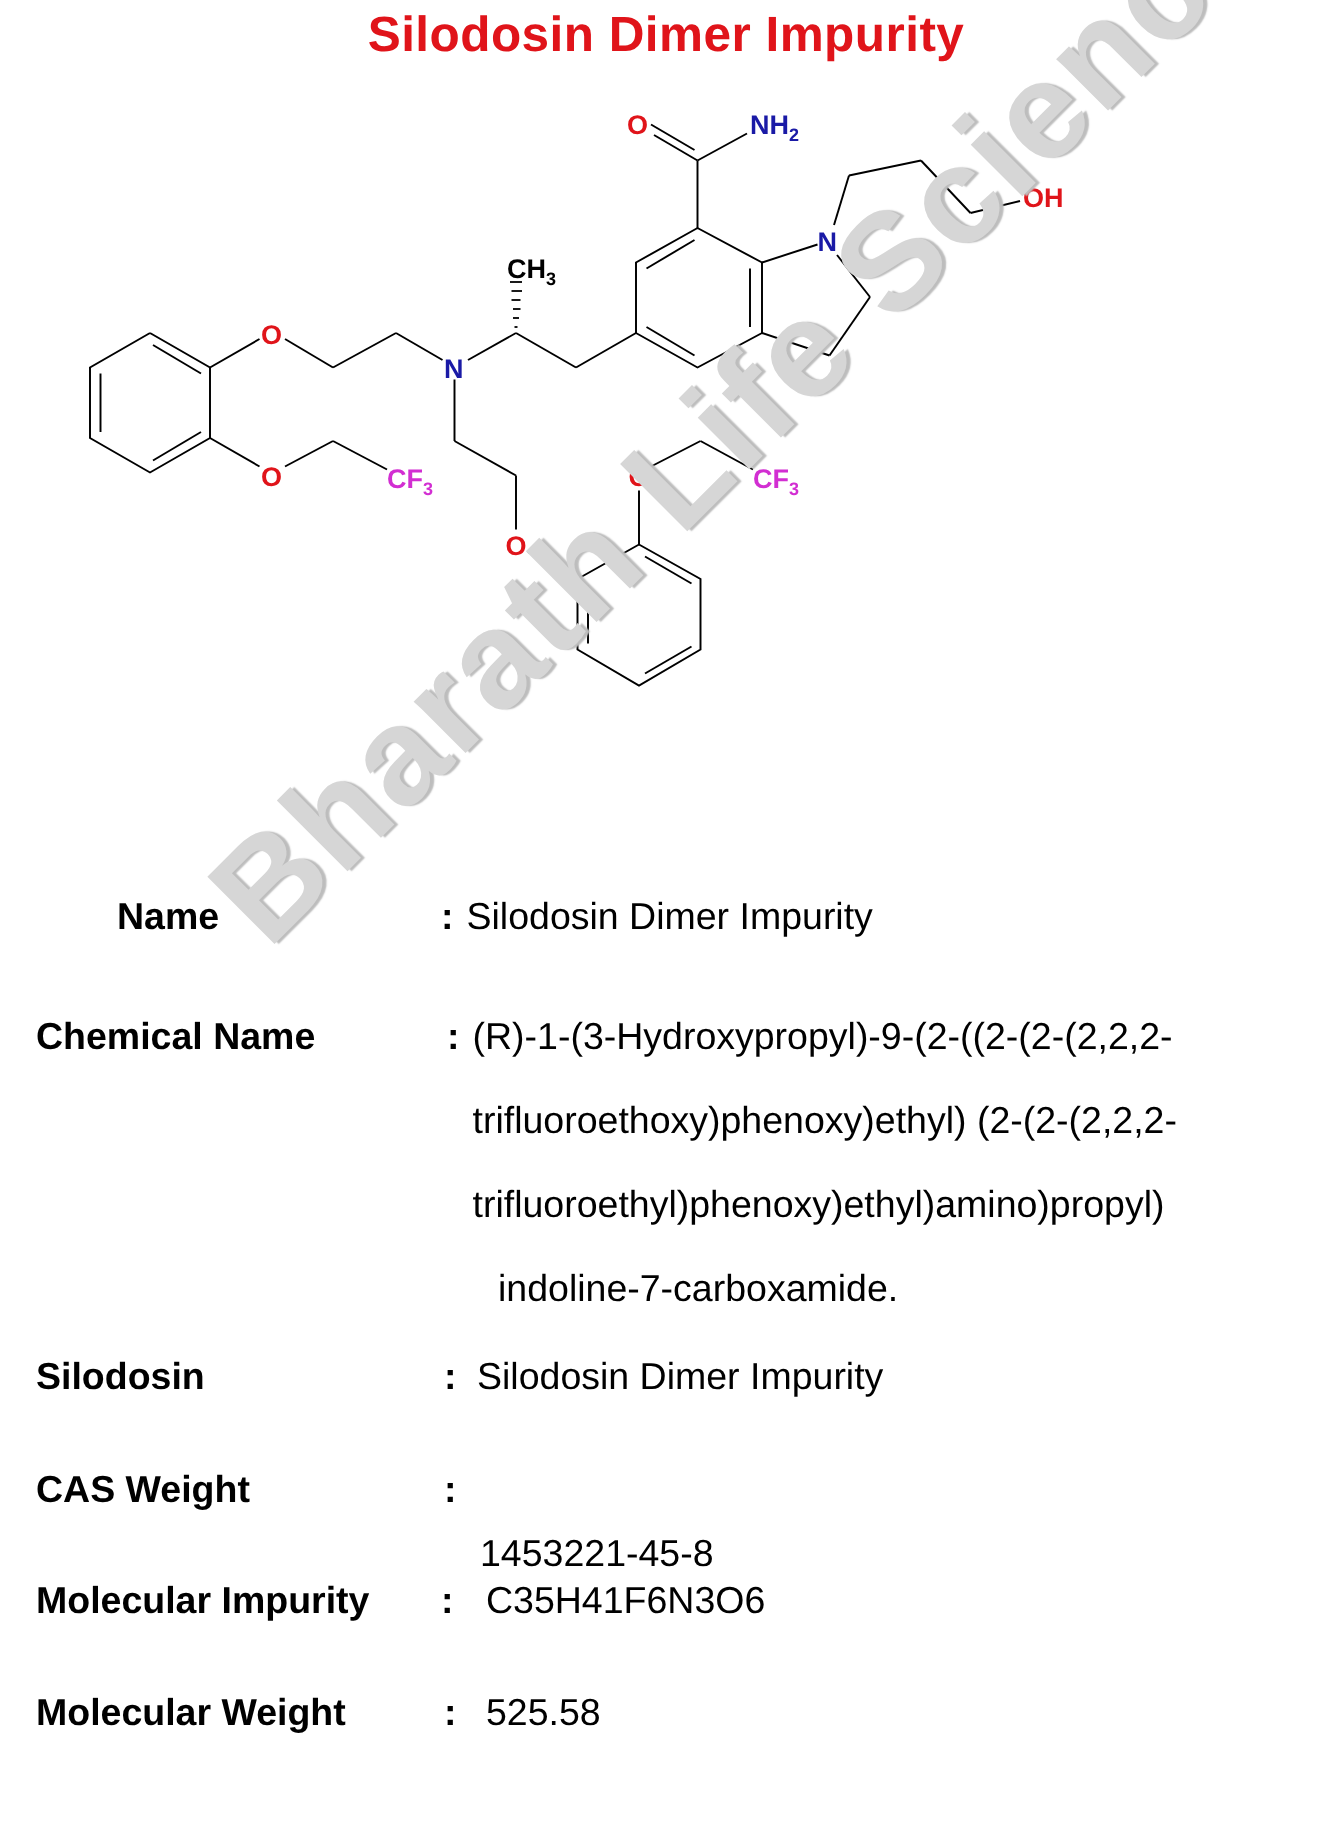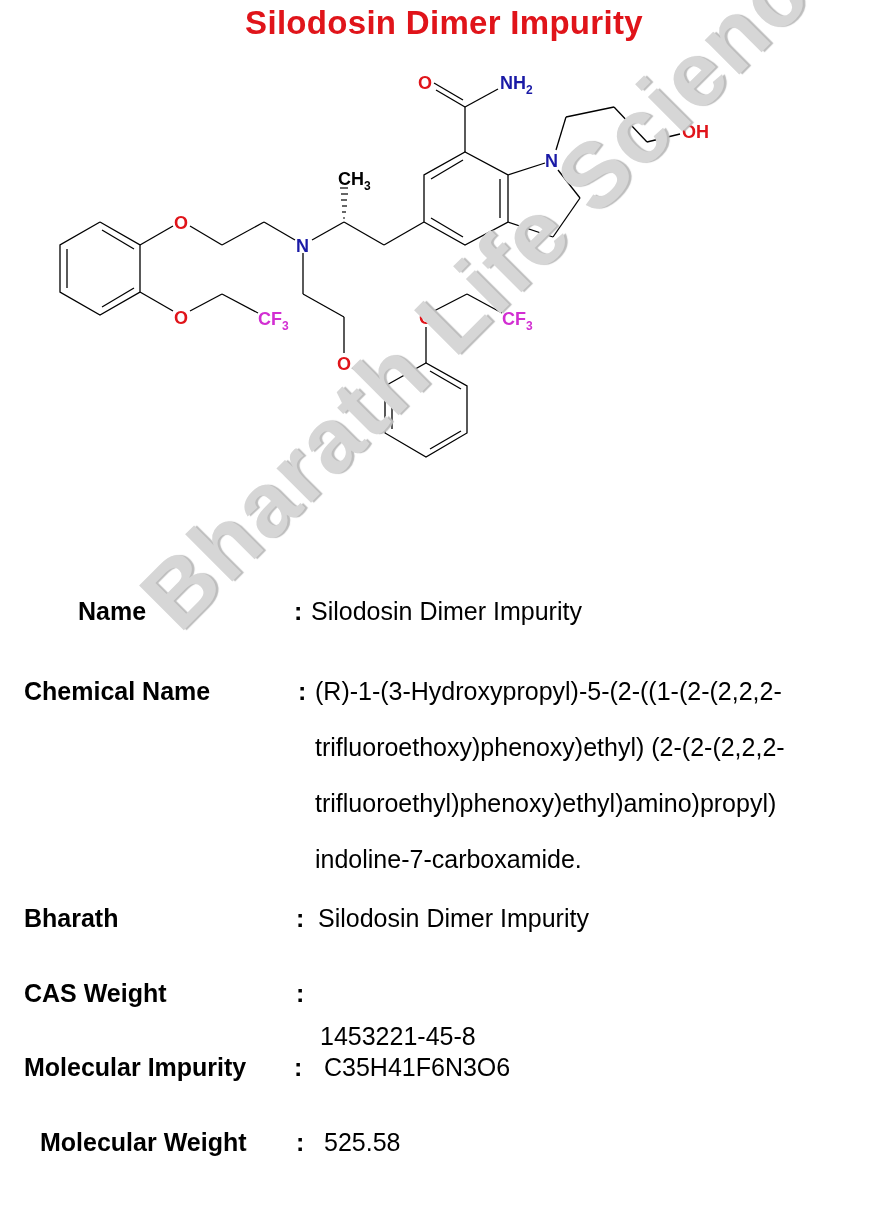--- a/index.html
+++ b/index.html
@@ -106,42 +106,42 @@
 
   <div class="row" style="top:596px;left:0;">
     <span class="lbl" style="left:32px;margin-left:46px;">Name</span>
     <span class="colon" style="left:294px;">:</span>
     <span class="val" style="left:311px;">Silodosin Dimer  Impurity</span>
   </div>
 
   <div class="row multiline" style="top:676px;left:0;">
     <span class="lbl" style="left:24px;">Chemical Name</span>
     <span class="colon" style="left:298px;">:</span>
-    <span class="val-line" style="left:315px;top:0;">(R)-1-(3-Hydroxypropyl)-5-(2-((1-(2-(2,2,2-</span>
+    <span class="val-line" style="left:315px;top:0;">(R)-1-(3-Hydroxypropyl)-9-(2-((2-(2-(2,2,2-</span>
     <span class="val-line" style="left:315px;top:56px;">trifluoroethoxy)phenoxy)ethyl) (2-(2-(2,2,2-</span>
     <span class="val-line" style="left:315px;top:112px;text-align:center;">trifluoroethyl)phenoxy)ethyl)amino)propyl)</span>
-    <span class="val-line" style="left:315px;top:168px;">indoline-7-carboxamide.</span>
+    <span class="val-line" style="left:332px;top:168px;">indoline-7-carboxamide.</span>
   </div>
 
   <div class="row" style="top:903px;left:0;">
-    <span class="lbl" style="left:24px;">Bharath</span>
+    <span class="lbl" style="left:24px;">Silodosin</span>
     <span class="colon" style="left:296px;">:</span>
     <span class="val" style="left:318px;">Silodosin Dimer  Impurity</span>
   </div>
 
   <div class="row" style="top:978px;left:0;">
     <span class="lbl" style="left:24px;">CAS Weight</span>
     <span class="colon" style="left:296px;">:</span>
     <span class="val" style="left:320px;margin-top:43px;">1453221-45-8</span>
   </div>
 
   <div class="row" style="top:1052px;left:0;">
     <span class="lbl" style="left:24px;">Molecular Impurity</span>
     <span class="colon" style="left:294px;">:</span>
     <span class="val" style="left:324px;">C35H41F6N3O6</span>
   </div>
 
   <div class="row" style="top:1127px;left:0;">
-    <span class="lbl" style="left:40px;">Molecular Weight</span>
+    <span class="lbl" style="left:24px;">Molecular Weight</span>
     <span class="colon" style="left:296px;">:</span>
     <span class="val" style="left:324px;">525.58</span>
   </div>
 </div>
 
 </body></html>

